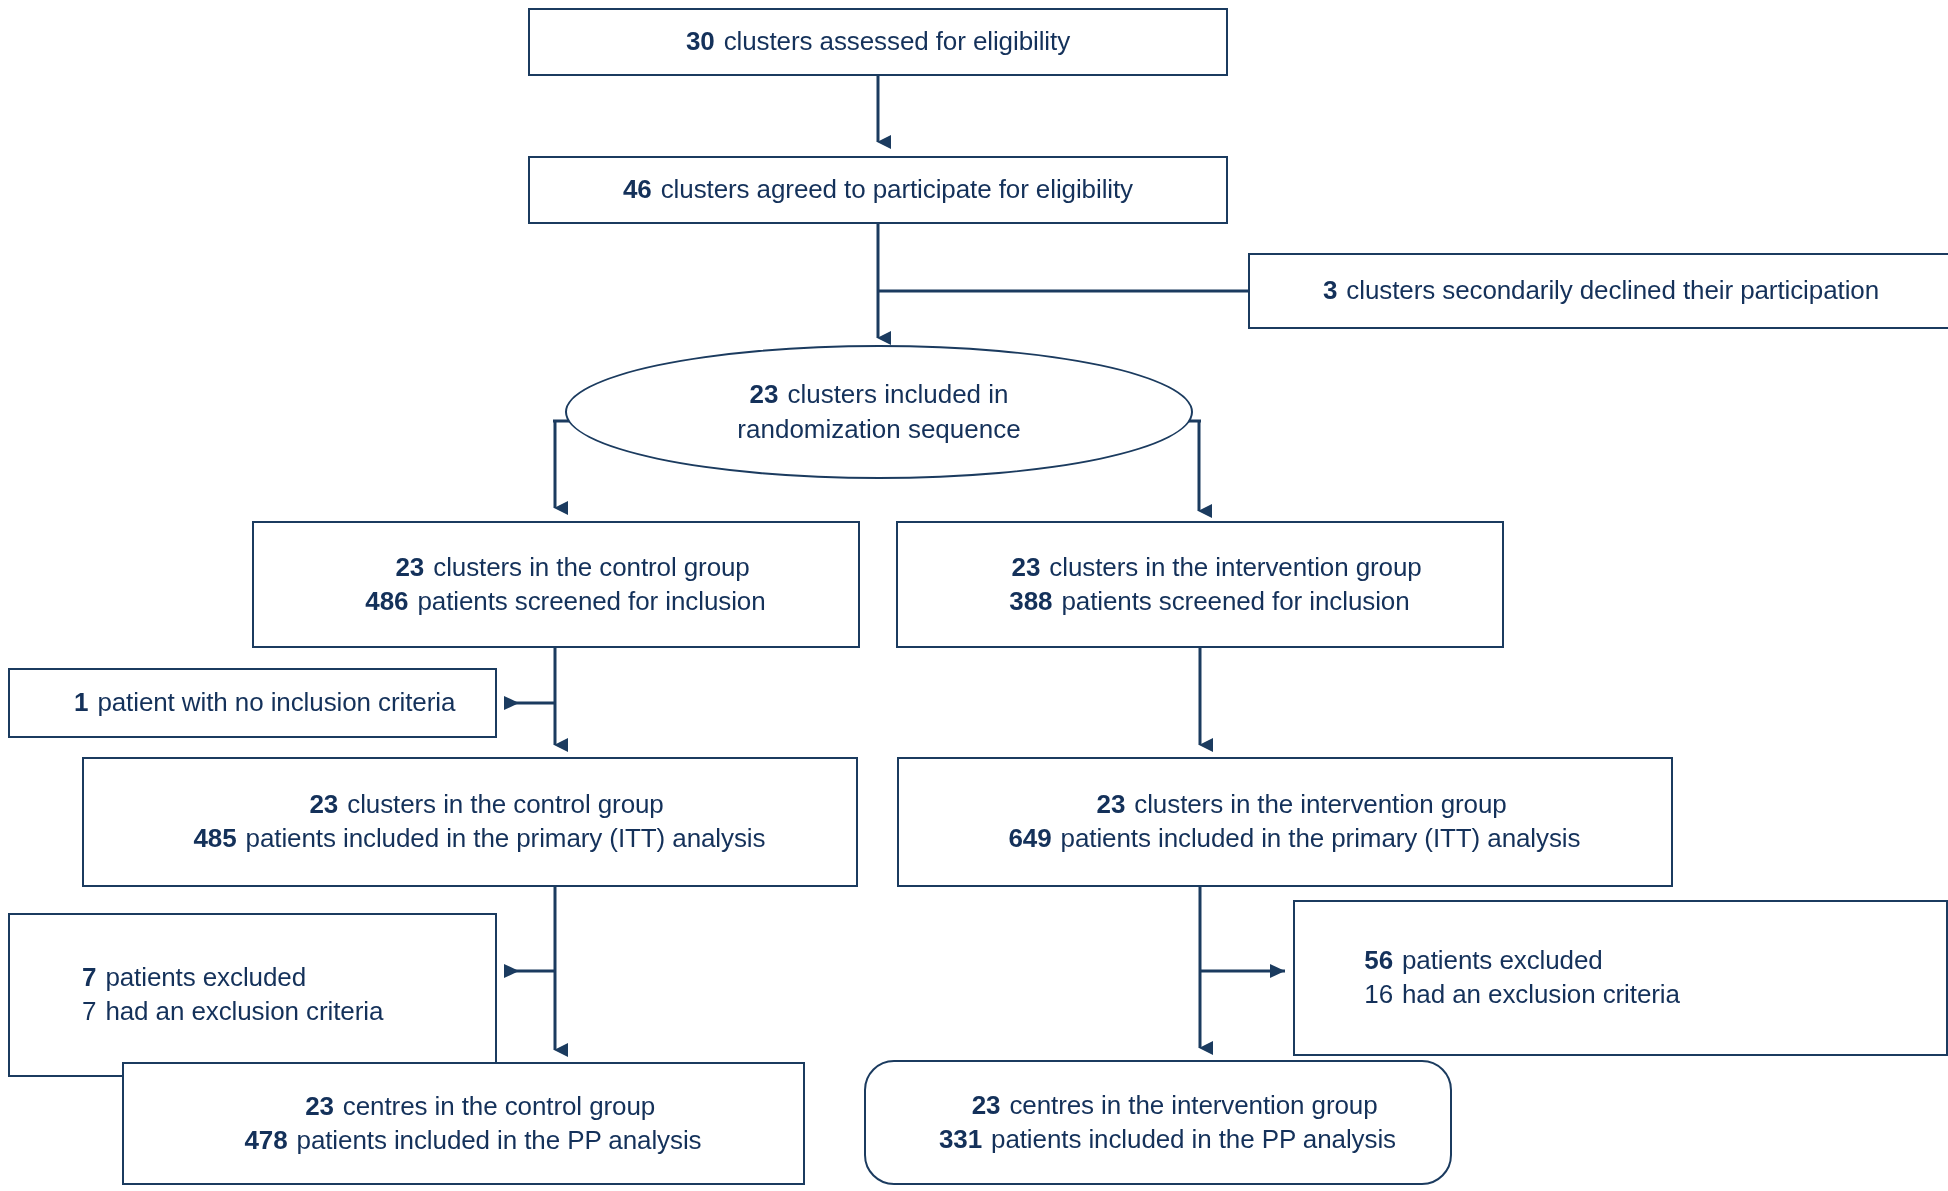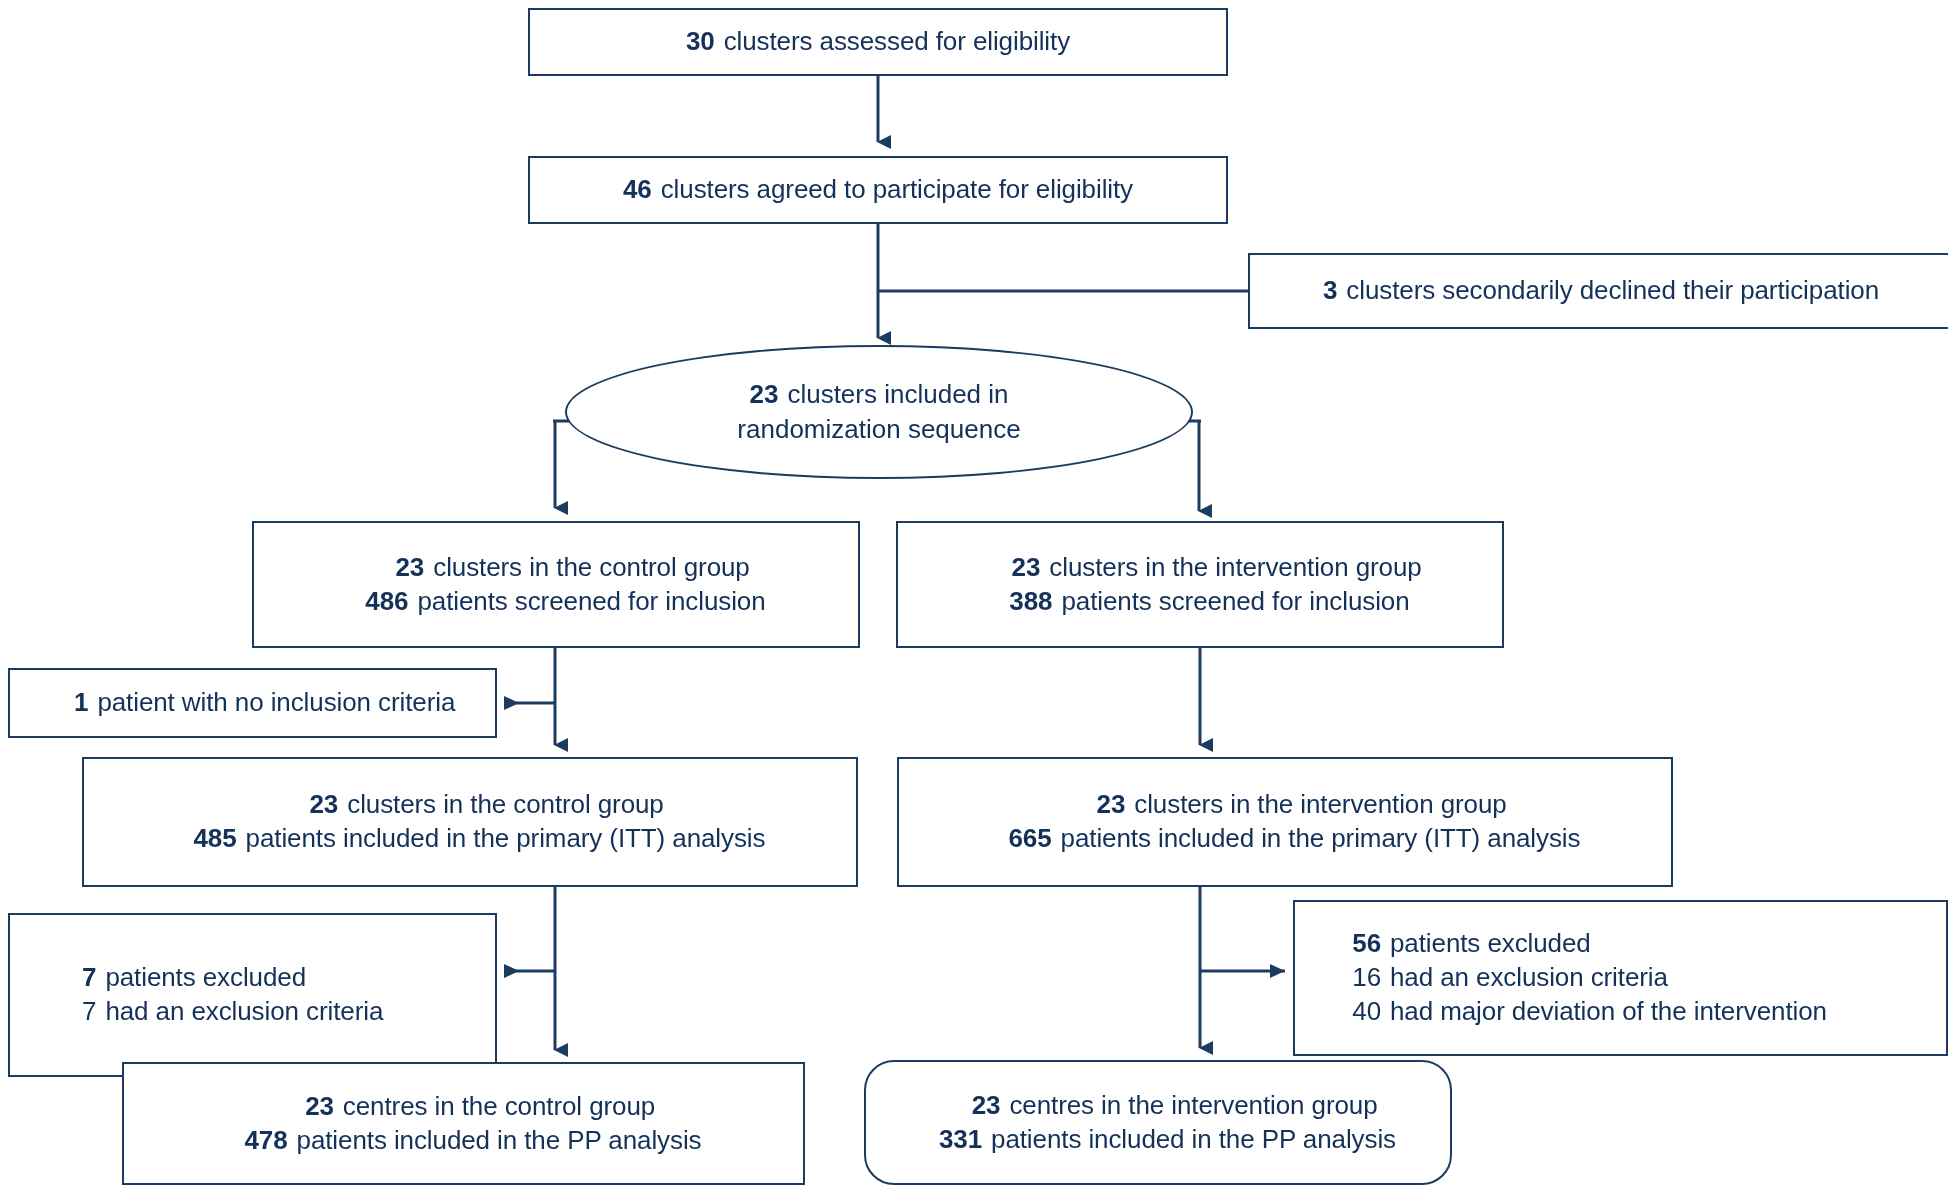--- a/index.html
+++ b/index.html
@@ -171,36 +171,35 @@
   <div class="node center" style="left:82px; top:757px; width:776px; height:130px;">
     <span class="pad">
       <span class="line"><span class="num w3">23</span><span class="gap"></span><span>clusters in the control group</span></span>
       <span class="line"><span class="num w3">485</span><span class="gap"></span><span>patients included in the primary (ITT) analysis</span></span>
     </span>
   </div>
 
   <div class="node center" style="left:897px; top:757px; width:776px; height:130px;">
     <span class="pad">
       <span class="line"><span class="num w3">23</span><span class="gap"></span><span>clusters in the intervention group</span></span>
-      <span class="line"><span class="num w3">665</span><span class="gap"></span><span>patients included in the primary (ITT) analysis</span></span>
+      <span class="line"><span class="num w3">649</span><span class="gap"></span><span>patients included in the primary (ITT) analysis</span></span>
     </span>
   </div>
 
   <div class="node lead" style="left:8px; top:913px; width:489px; height:164px;">
     <span class="pad" style="padding-left:72px;">
       <span class="line"><span class="num w1">7</span><span class="gap"></span><span>patients excluded</span></span>
       <span class="line"><span class="nonum" style="min-width:0;">7</span><span class="gap"></span><span>had an exclusion criteria</span></span>
     </span>
   </div>
 
   <div class="node lead" style="left:1293px; top:900px; width:655px; height:156px;">
-    <span class="pad" style="padding-left:42px;">
+    <span class="pad" style="padding-left:54px;">
       <span class="line"><span class="num" style="min-width:44px;">56</span><span class="gap"></span><span>patients excluded</span></span>
       <span class="line"><span class="nonum" style="min-width:44px;">16</span><span class="gap"></span><span>had an exclusion criteria</span></span>
-      <span class="line"><span class="nonum" style="min-width:44px;">40</span><span class="gap"></span><span>had major deviation of the intervention</span></span>
     </span>
   </div>
 
   <div class="node center" style="left:122px; top:1062px; width:683px; height:123px;">
     <span class="pad">
       <span class="line"><span class="num w3">23</span><span class="gap"></span><span>centres in the control group</span></span>
       <span class="line"><span class="num w3">478</span><span class="gap"></span><span>patients included in the PP analysis</span></span>
     </span>
   </div>
 

